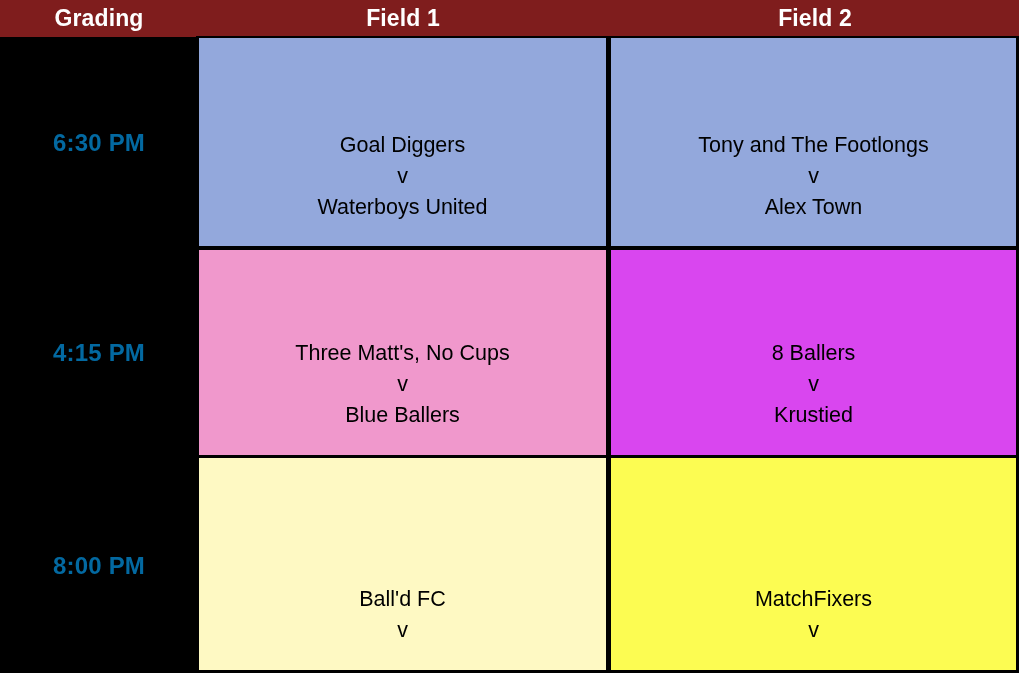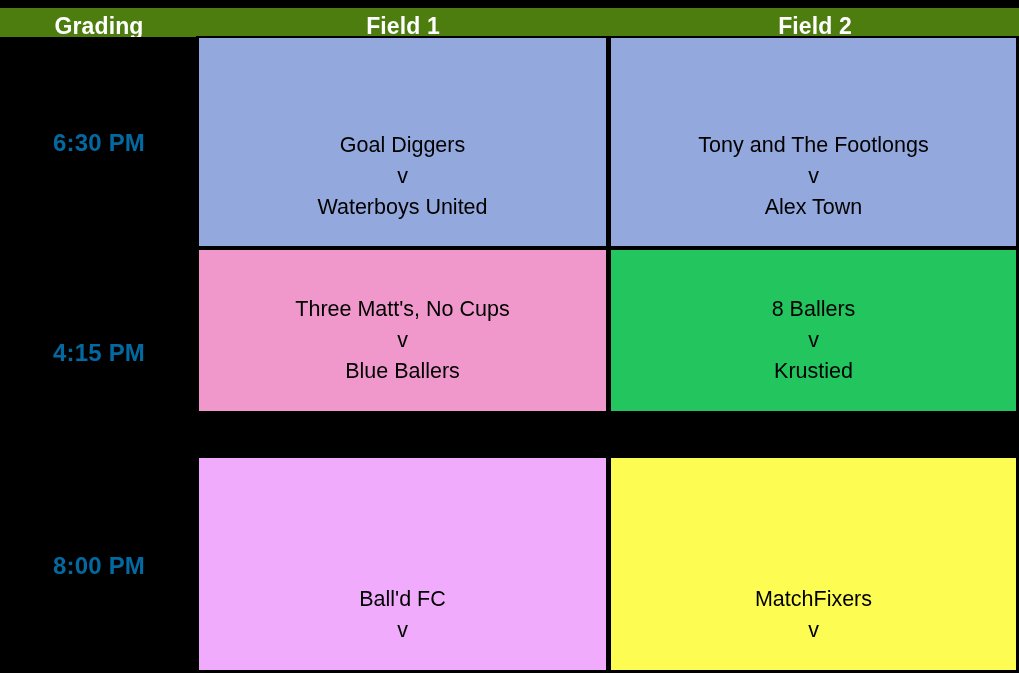--- a/index.html
+++ b/index.html
@@ -21,24 +21,24 @@
     width: 1019px;
     height: 673px;
     background: #000000;
     box-sizing: border-box;
   }
 
   
   .header-row {
     position: absolute;
     left: 0;
-    top: 8px;
+    top: 0;
     width: 1019px;
     height: 37px;
-    background: #4d7c0f;
+    background: #7f1d1d;
   }
   .header-grading {
     position: absolute;
     left: 0;
     top: 0;
     width: 198px;
     height: 37px;
     display: flex;
     align-items: center;
     justify-content: center;
@@ -90,21 +90,21 @@
     justify-content: flex-end;
     color: #000000;
     font-size: 21.5px;
     line-height: 31px;
     text-align: center;
     padding-bottom: 24px;
     overflow: hidden;
   }
   
   .match-cell.r0 { top: 38px;  height: 209px; }
-  .match-cell.r1 { top: 250px; height: 161px; }
+  .match-cell.r1 { top: 250px; height: 205px; }
   .match-cell.r2 { top: 458px; height: 212px; }
   
   .match-cell.c0 { left: 199px; width: 407px; }
   .match-cell.c1 { left: 611px; width: 405px; }
 
   
   .rule {
     position: absolute;
     background: #000000;
   }
@@ -143,27 +143,27 @@
     <span class="team">Tony and The Footlongs</span>
     <span class="versus">v</span>
     <span class="team">Alex Town</span>
   </div>
 
   <div class="match-cell r1 c0" style="background-color: rgb(240, 152, 204);">
     <span class="team">Three Matt's, No Cups</span>
     <span class="versus">v</span>
     <span class="team">Blue Ballers</span>
   </div>
-  <div class="match-cell r1 c1" style="background-color: #22c55e;">
+  <div class="match-cell r1 c1" style="background-color: #d946ef;">
     <span class="team">8 Ballers</span>
     <span class="versus">v</span>
     <span class="team">Krustied</span>
   </div>
 
-  <div class="match-cell r2 c0" style="background-color: #f0abfc;">
+  <div class="match-cell r2 c0" style="background-color: #fef9c3;">
     <span class="team">Ball'd FC</span>
     <span class="versus">v</span>
   </div>
   <div class="match-cell r2 c1" style="background-color: rgb(252, 252, 82);">
     <span class="team">MatchFixers</span>
     <span class="versus">v</span>
   </div>
 
   <div class="rule h-top"></div>
   <div class="rule h-1"></div>

